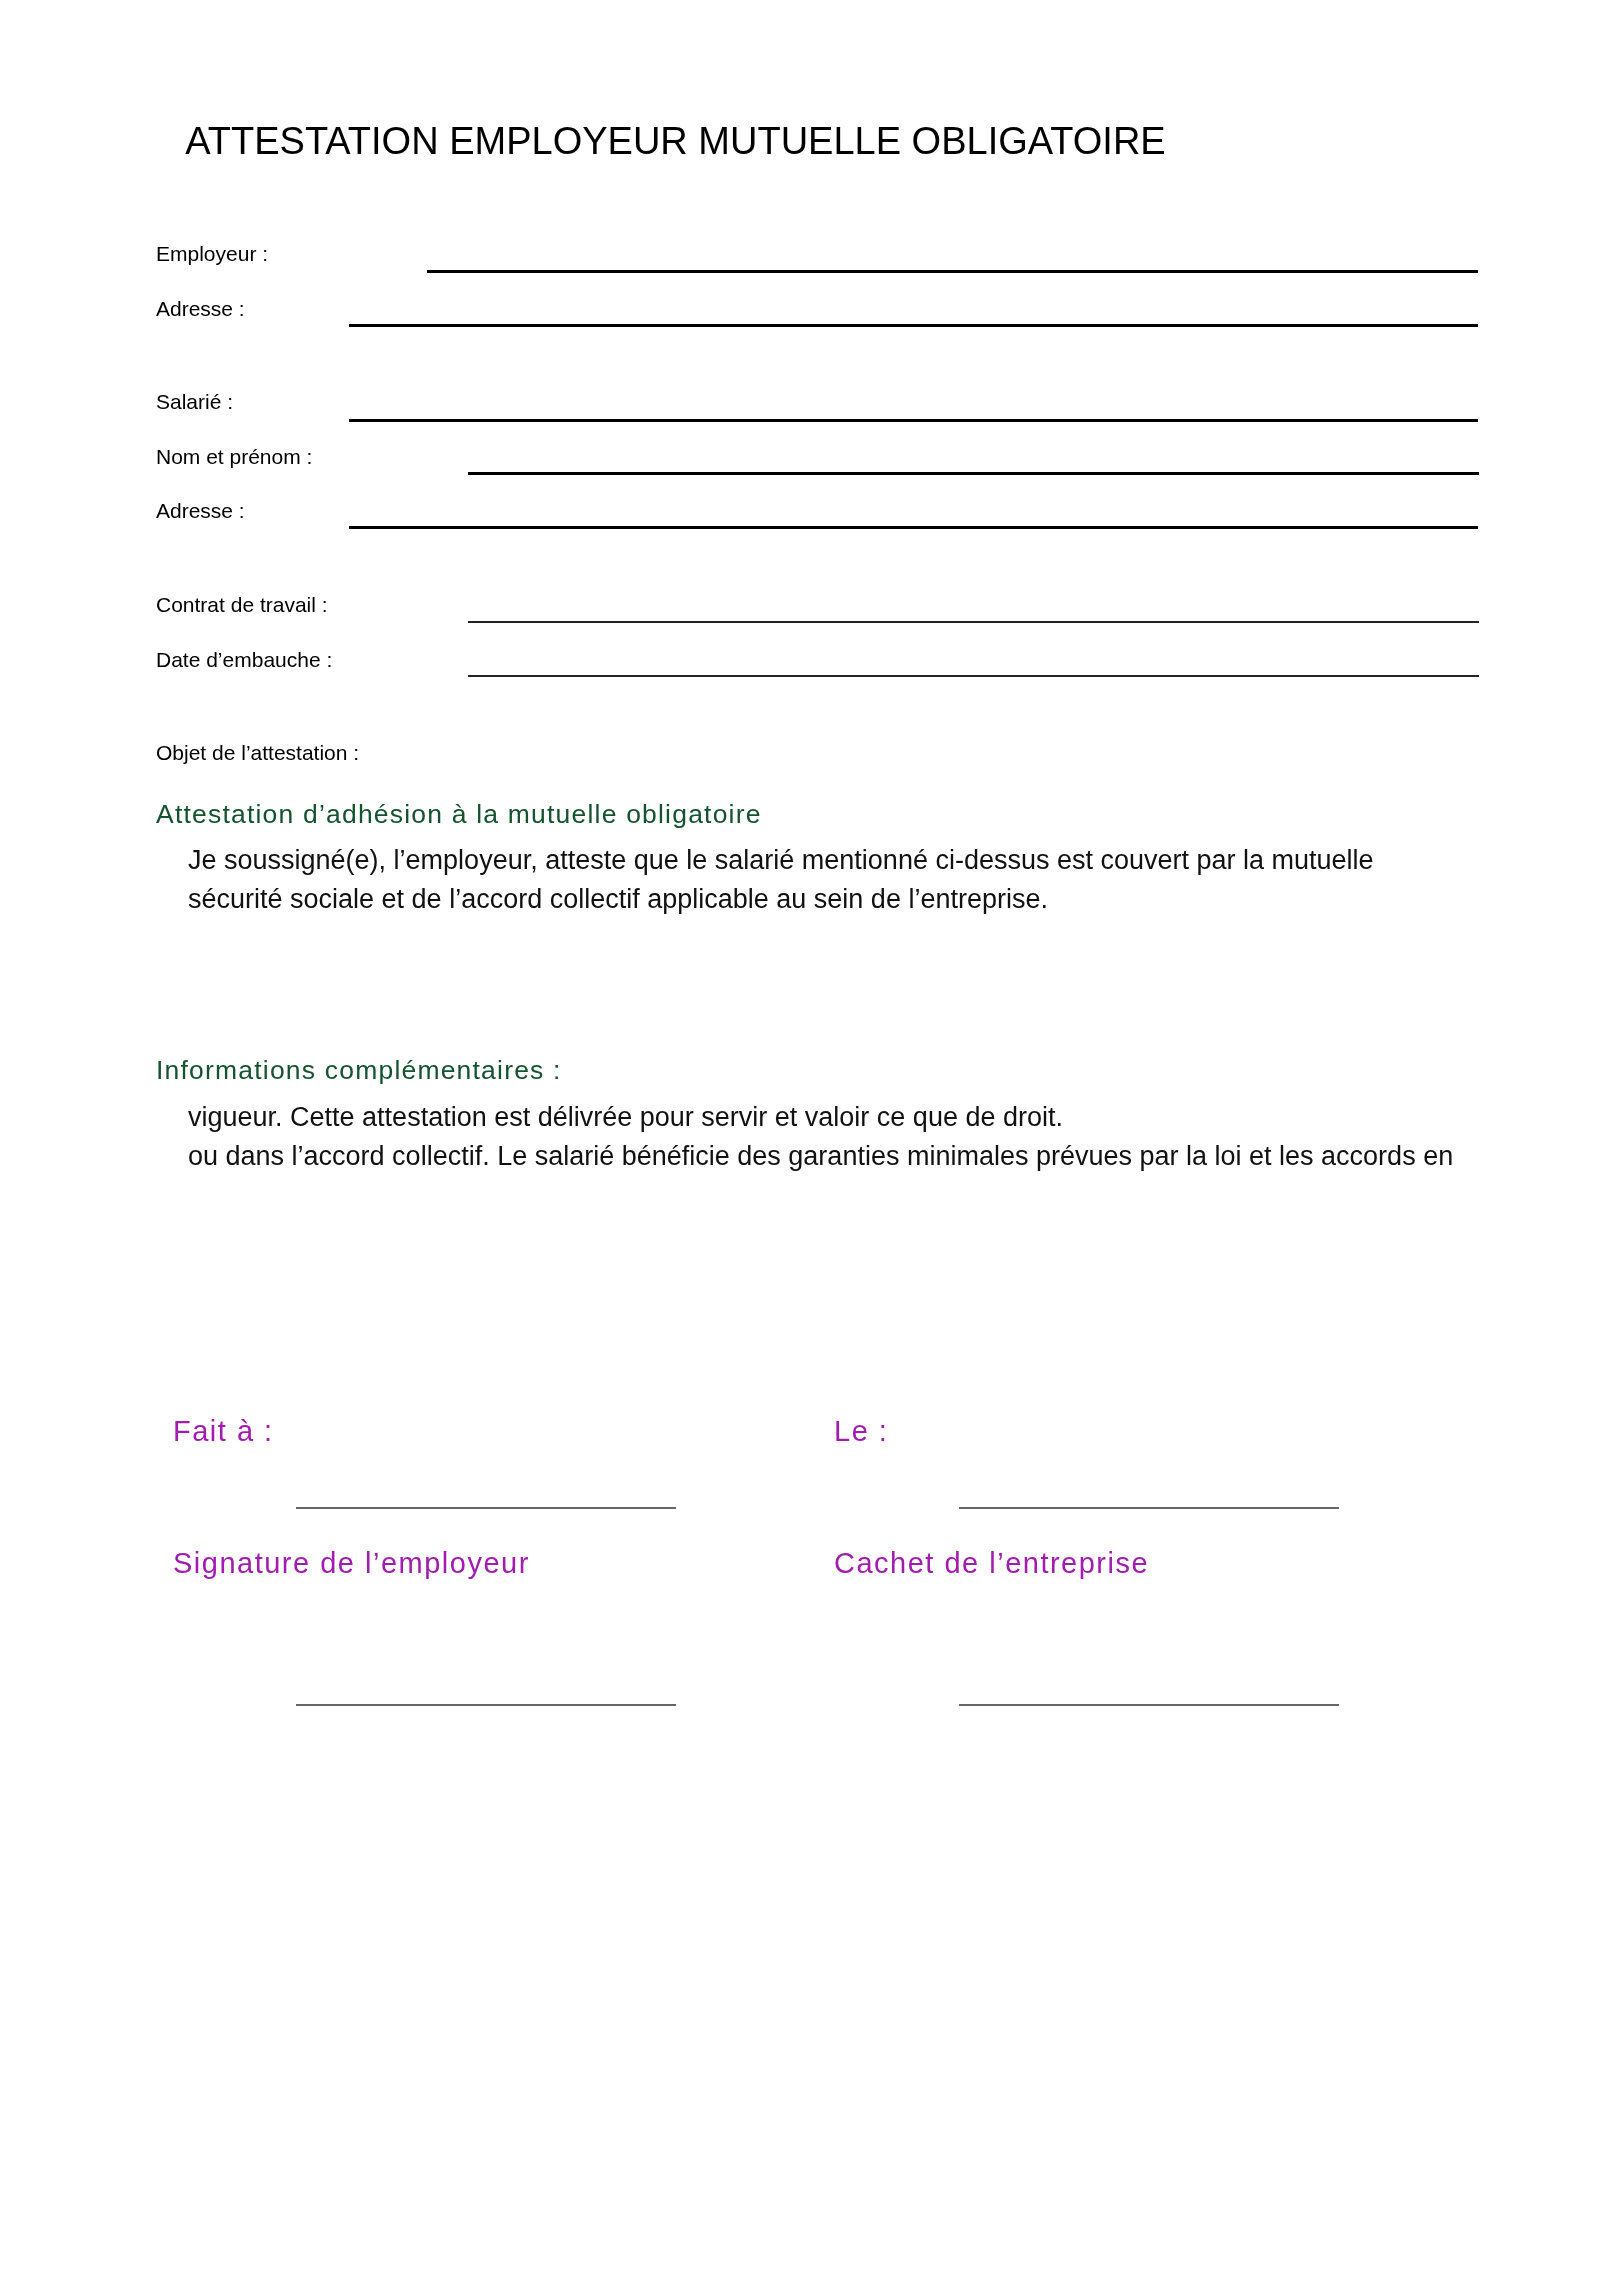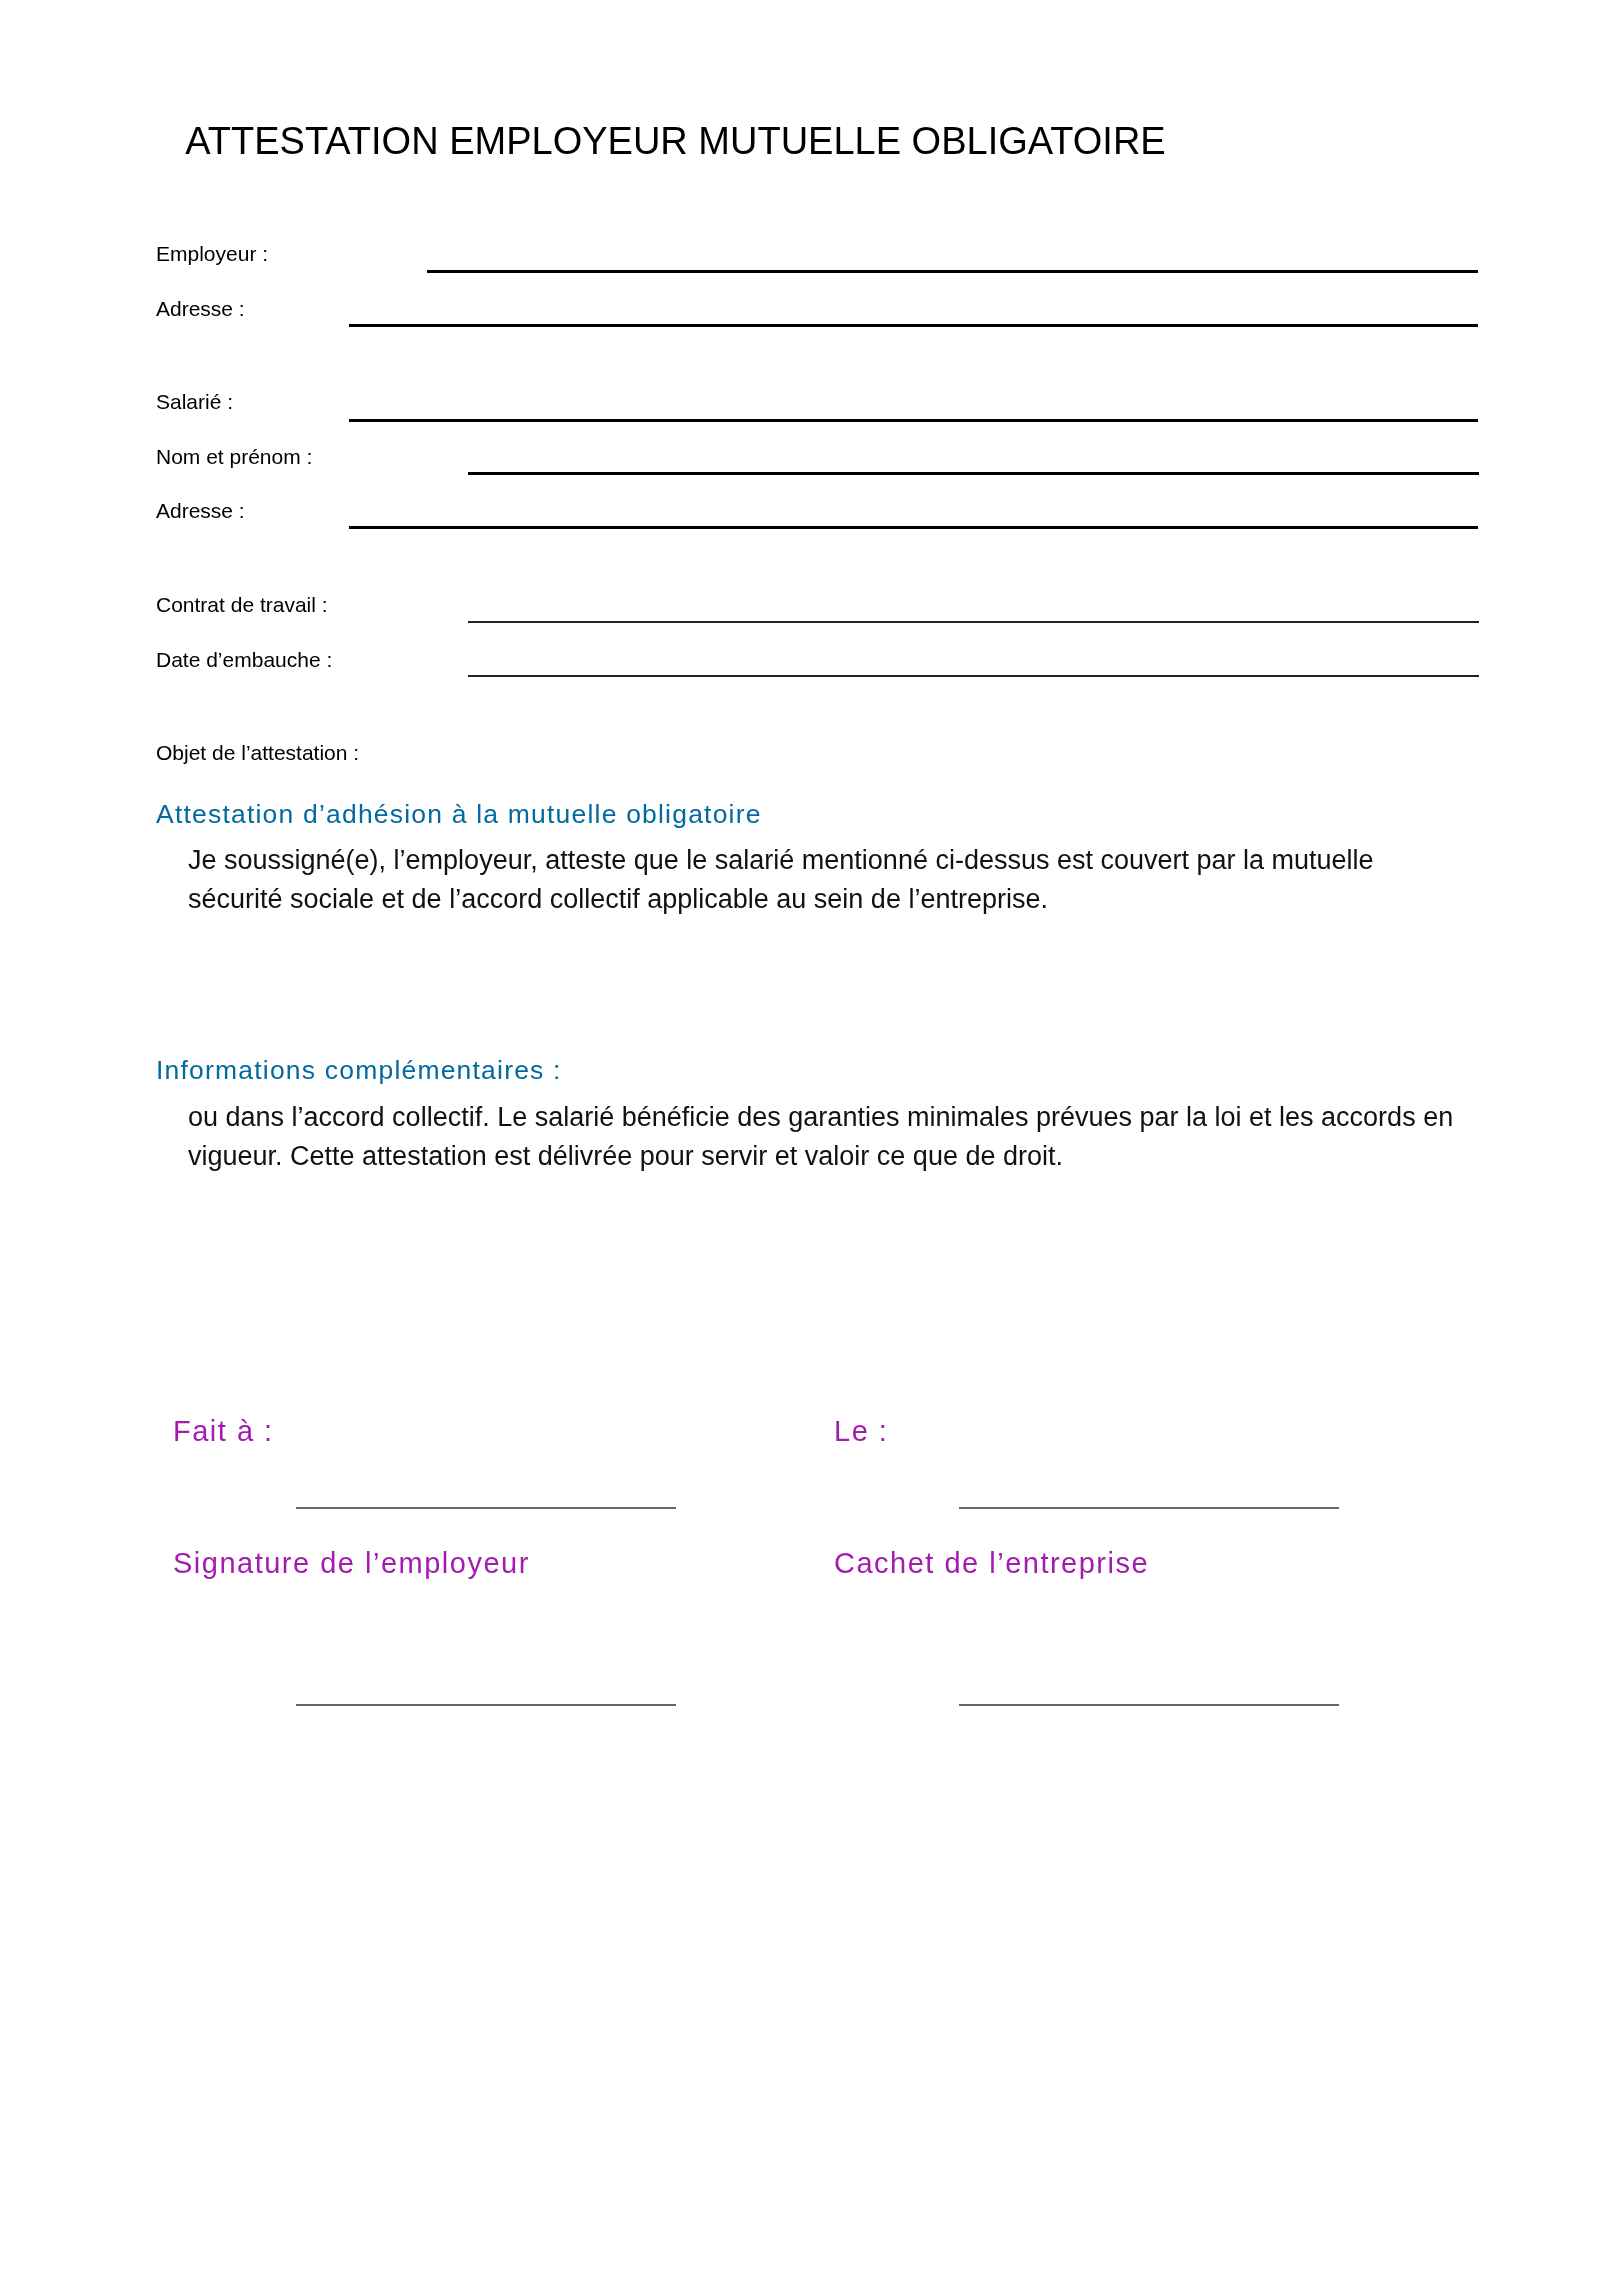--- a/index.html
+++ b/index.html
@@ -2,21 +2,21 @@
 <html><head>
 <meta charset="utf-8">
 <style>
   html, body { margin:0; padding:0; background:#ffffff; }
   body { width:1621px; height:2293px; position:relative; overflow:hidden; font-family:"Liberation Sans", sans-serif; color:#000; }
   .abs { position:absolute; white-space:nowrap; }
   .title { left:0; width:1351px; top:118px; text-align:center; font-size:38px; line-height:47px; }
   .label { left:156px; font-size:21px; line-height:33px; }
   .line { position:absolute; height:2.9px; background:#000; }
   .line.thin { height:2px; background:#222; }
-  .heading { left:156px; font-size:26.5px; line-height:33px; letter-spacing:1.2px; color:#0369a1; }
+  .heading { left:156px; font-size:26.5px; line-height:33px; letter-spacing:1.2px; color:#14532d; }
   .para { position:absolute; left:156px; width:1333px; font-size:27px; line-height:39px; color:#111;margin-left:32px; }
   .sig-label { font-size:29px; line-height:33px; letter-spacing:1.5px; color:#a21caf; }
   .sig-line { position:absolute; height:2px; background:#666; width:380px; }
 </style>
 </head>
 <body>
 
 <div>
 
   <div class="abs title">ATTESTATION EMPLOYEUR MUTUELLE OBLIGATOIRE</div>
@@ -45,22 +45,22 @@
   <div class="abs label" style="top:736px">Objet de l’attestation :</div>
 
   <div class="abs heading" style="top:798px">Attestation d’adhésion à la mutuelle obligatoire</div>
   <div class="para" style="top:841px">
     <div>Je soussigné(e), l’employeur, atteste que le salarié mentionné ci-dessus est couvert par la mutuelle</div>
     <div>sécurité sociale et de l’accord collectif applicable au sein de l’entreprise.</div>
   </div>
 
   <div class="abs heading" style="top:1054px">Informations complémentaires :</div>
   <div class="para" style="top:1098px">
+    <div>vigueur. Cette attestation est délivrée pour servir et valoir ce que de droit.</div>
     <div>ou dans l’accord collectif. Le salarié bénéficie des garanties minimales prévues par la loi et les accords en</div>
-    <div>vigueur. Cette attestation est délivrée pour servir et valoir ce que de droit.</div>
   </div>
 
   <div class="abs sig-label" style="left:173px; top:1415px">Fait à :</div>
   <div class="abs sig-label" style="left:834px; top:1415px">Le :</div>
 
   <div class="sig-line" style="left:296px; top:1507px"></div>
   <div class="sig-line" style="left:959px; top:1507px"></div>
 
   <div class="abs sig-label" style="left:173px; top:1547px">Signature de l’employeur</div>
   <div class="abs sig-label" style="left:834px; top:1547px">Cachet de l’entreprise</div>

